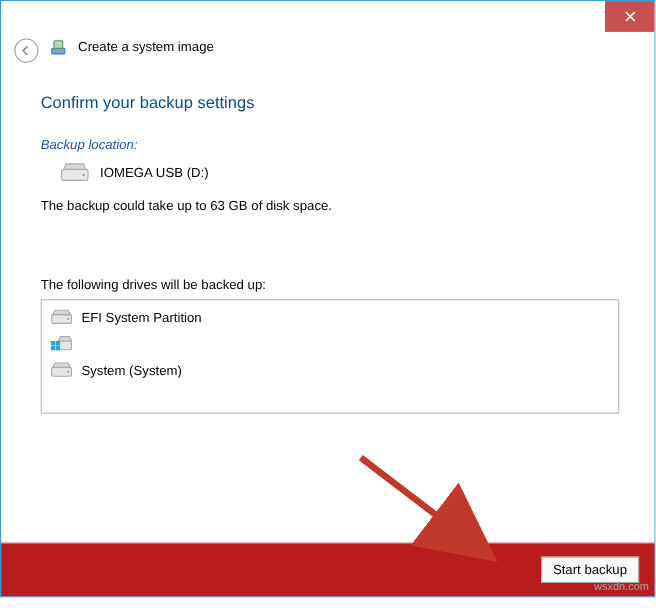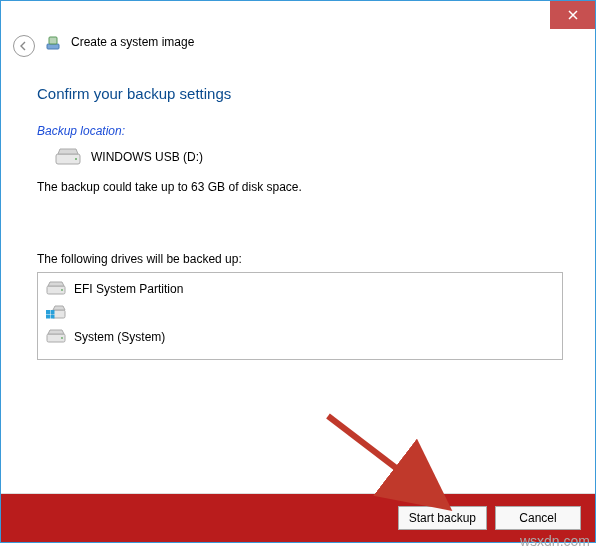--- a/index.html
+++ b/index.html
@@ -91,21 +91,21 @@
       font-size: 12px;
       margin-bottom: 58px;
     }
     .drives-label {
       font-size: 12px;
       margin-bottom: 6px;
     }
     .drives-box {
       border: 1px solid #b8b8b8;
       padding: 4px 6px;
-      height: 88px;
+      height: 104px;
       overflow: auto;
     }
     .drive-row {
       display: flex;
       align-items: center;
       gap: 8px;
       padding: 4px 2px;
       font-size: 12px;
     }
     .drive-icon-sm {
@@ -124,22 +124,22 @@
       height: 24px;
       border: 1px solid #aaa;
       background: #f8f8f8;
       font-size: 12px;
       cursor: pointer;
       padding: 0 10px;
     }
     .watermark {
       position: absolute;
       right: 6px;
-      bottom: 4px;
-      font-size: 14px;
+      bottom: 14px;
+      font-size: 10px;
       color: #aaa;
     }
     .arrow-overlay {
       position: absolute;
       pointer-events: none;
       left: 320px;
       top: 408px;
       width: 140px;
       height: 110px;
     }
@@ -180,21 +180,21 @@
     <div class="label-text">Backup location:</div>
 
     <div class="location-row">
       <span class="drive-icon-lg">
         <svg width="26" height="18" viewBox="0 0 26 18">
           <rect x="1" y="6" width="24" height="10" rx="2" fill="#e8e8e8" stroke="#aaa"></rect>
           <path d="M3 6 L5 1 L21 1 L23 6 Z" fill="#d8d8d8" stroke="#aaa"></path>
           <circle cx="21" cy="11" r="1" fill="#6a6"></circle>
         </svg>
       </span>
-      <span>WINDOWS USB (D:)</span>
+      <span>IOMEGA USB (D:)</span>
     </div>
 
     <div class="note-text">The backup could take up to 63 GB of disk space.</div>
 
     <div class="drives-label">The following drives will be backed up:</div>
 
     <div class="drives-box">
       <div class="drive-row">
         <span class="drive-icon-sm">
           <svg width="20" height="16" viewBox="0 0 20 16">
@@ -225,21 +225,20 @@
               <circle cx="16" cy="9" r="0.9" fill="#6a6"></circle>
             </svg>
         </span>
         <span>System (System)</span>
       </div>
     </div>
   </div>
 
   <div class="button-bar">
     <button class="btn">Start backup</button>
-    <button class="btn">Cancel</button>
   </div>
 
 </div>
 
 <svg class="arrow-overlay" viewBox="0 0 140 110">
   <defs>
     <marker id="ahd" markerWidth="12" markerHeight="12" refX="9" refY="6" orient="auto">
       <path d="M0,0 L12,6 L0,12 Z" fill="#c0392b"></path>
     </marker>
   </defs>

